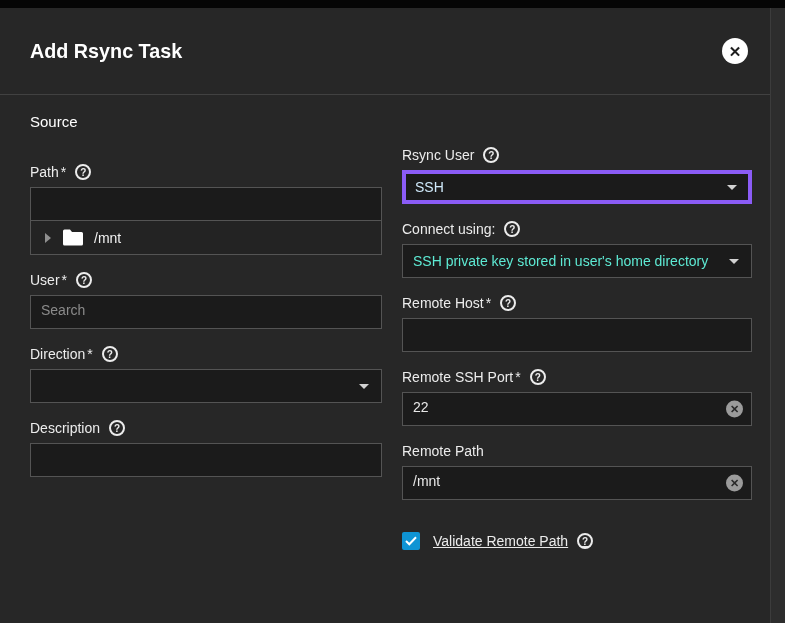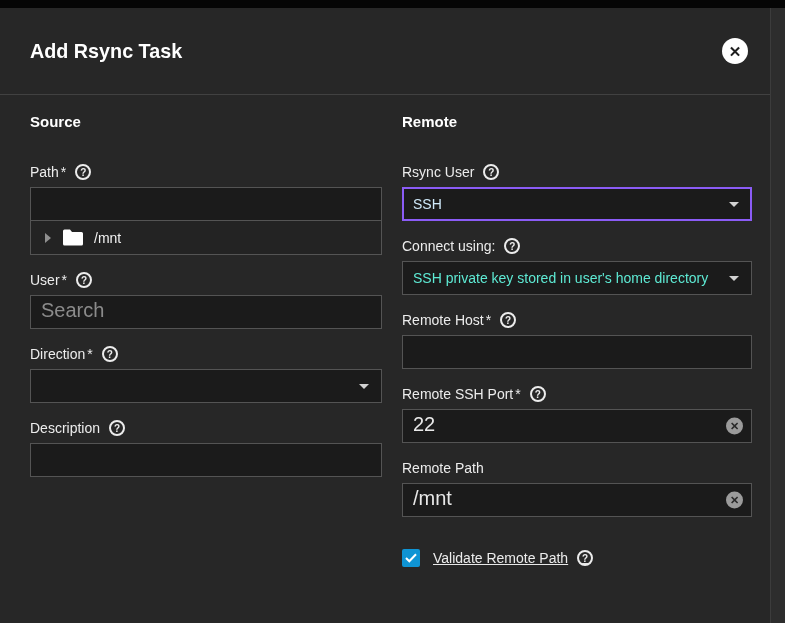--- a/index.html
+++ b/index.html
@@ -29,36 +29,36 @@
   .close-btn {
     width: 26px; height: 26px; border-radius: 50%; background: #ffffff; border: none;
     color: #1f1f1f; font-size: 15px; font-weight: 700; line-height: 1;
     display: flex; align-items: center; justify-content: center; cursor: pointer;
   }
 
   .content {
     display: grid; grid-template-columns: 352px 350px; column-gap: 20px;
     padding: 18px 18px 0 30px;
   }
-  .section-heading { font-size: 15px; font-weight: 700; color: #ffffff; }
+  .section-heading { font-size: 15px; font-weight: 400; color: #ffffff; }
 
   .field { margin-top: 17px; }
   .field.first { margin-top: 34px; }
   .label-row { display: flex; align-items: center; margin-bottom: 7px; font-size: 14px; color: #ececec; }
   .label-row .req { margin-left: 2px; }
   .help-icon {
     width: 16px; height: 16px; margin-left: 9px; border: 2px solid #ececec; border-radius: 50%;
     font-size: 10px; font-weight: 700; color: #ececec;
     display: inline-flex; align-items: center; justify-content: center; flex: 0 0 auto;
   }
 
   .input-wrap { position: relative; }
   .text-input {
     width: 100%; height: 34px; background: #1b1b1b; border: 1px solid #545454;
-    color: #e8e8e8; font-size: 20px; font-family: "Liberation Sans", sans-serif;
+    color: #e8e8e8; font-size: 14px; font-family: "Liberation Sans", sans-serif;
     padding: 0 34px 4px 10px; outline: none;
   }
   .text-input.no-clear { padding-right: 10px; }
   .text-input::placeholder { color: #8b8b8b; opacity: 1; }
   .clear-btn {
     position: absolute; right: 9px; top: 50%; transform: translateY(-50%);
     width: 17px; height: 17px; border-radius: 50%; background: #9b9b9b; border: none;
     color: #2a2a2a; font-size: 11px; font-weight: 700; line-height: 1;
     display: flex; align-items: center; justify-content: center; cursor: pointer;
   }
@@ -66,21 +66,21 @@
   .select {
     width: 100%; height: 34px; background: #1b1b1b; border: 1px solid #545454;
     display: flex; align-items: center; justify-content: space-between;
     padding: 0 12px 0 10px; font-size: 14px; color: #5eead4; cursor: pointer;
   }
   .select .caret {
     width: 0; height: 0; flex: 0 0 auto;
     border-left: 5px solid transparent; border-right: 5px solid transparent;
     border-top: 5px solid #d2d2d2;
   }
-  .select.focused { border: 2px solid #8b5cf6; padding: 0 11px 0 9px; color: #cfe9fa; }
+  .select.focused { border: 4px solid #8b5cf6; padding: 0 11px 0 9px; color: #cfe9fa; }
 
   .tree-row {
     height: 34px; background: #232323; border: 1px solid #545454; border-top: none;
     display: flex; align-items: center; padding: 0 10px; cursor: pointer;
   }
   .tree-caret {
     width: 0; height: 0; margin: 0 12px 0 4px;
     border-top: 5px solid transparent; border-bottom: 5px solid transparent;
     border-left: 6px solid #8f8f8f;
   }
@@ -163,21 +163,20 @@
           <span>Description</span>
           <span class="help-icon">?</span>
         </div>
         <div class="input-wrap">
           <input class="text-input no-clear" type="text" value="" style="">
         </div>
       </div>
     </div>
 
     <div class="col">
-      <div class="section-heading">Remote</div>
 
       <div class="field first">
         <div class="label-row">
           <span>Rsync User</span>
           <span class="help-icon">?</span>
         </div>
         <div class="select focused">
           <span>SSH</span>
           <span class="caret"></span>
         </div>

